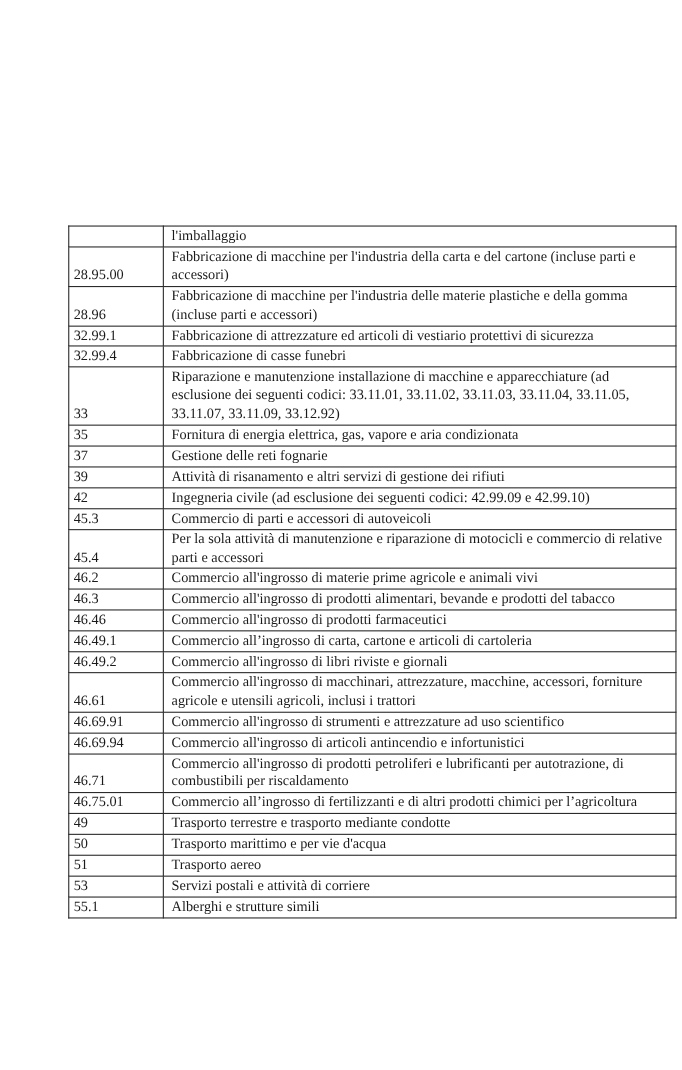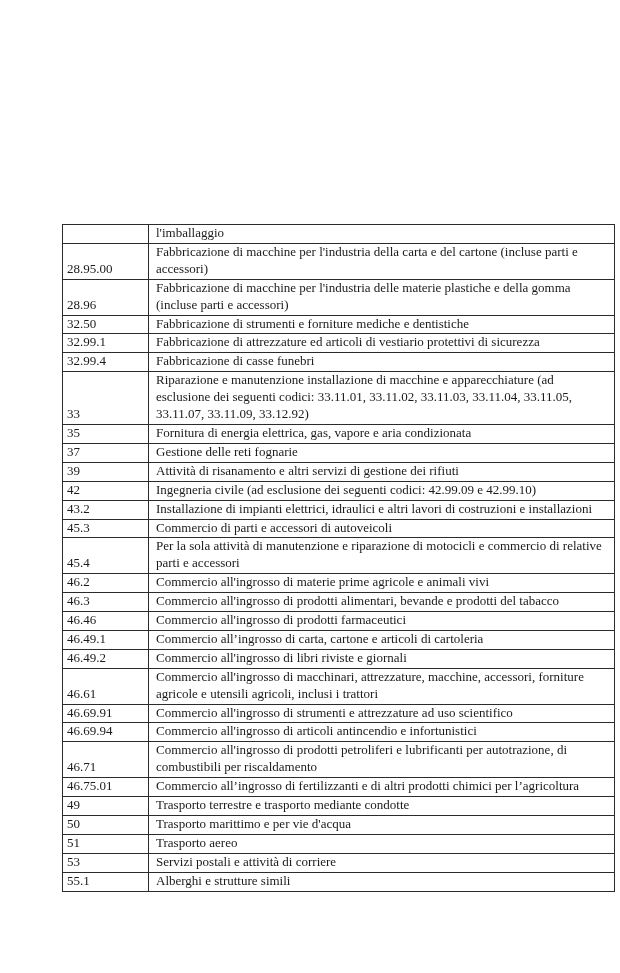--- a/index.html
+++ b/index.html
@@ -12,21 +12,21 @@
     width: 620px;
     height: 973px;
     background: #ffffff;
     overflow: hidden;
     font-family: "Liberation Serif", "DejaVu Serif", serif;
     color: #1a1a1a;
   }
   .codes-table {
     position: absolute;
     left: 62px;
-    top: 224px;
+    top: 205px;
     width: 553px;
     border-collapse: collapse;
     table-layout: fixed;
     font-size: 13px;
     line-height: 16.9px;
   }
   .codes-table td {
     border: 1px solid #2b2b2b;
     padding: 0;
     overflow: hidden;
@@ -56,24 +56,20 @@
   <tr>
     <td class="code">28.95.00</td>
     <td class="desc">Fabbricazione di macchine per l'industria della carta e del cartone (incluse parti e accessori)</td>
   </tr>
 
   <tr>
     <td class="code">28.96</td>
     <td class="desc">Fabbricazione di macchine per l'industria delle materie plastiche e della gomma (incluse parti e accessori)</td>
   </tr>
 
-  <tr>
-    <td class="code">32.50</td>
-    <td class="desc">Fabbricazione di strumenti e forniture mediche e dentistiche</td>
-  </tr>
 
   <tr>
     <td class="code">32.99.1</td>
     <td class="desc">Fabbricazione di attrezzature ed articoli di vestiario protettivi di sicurezza</td>
   </tr>
 
   <tr>
     <td class="code">32.99.4</td>
     <td class="desc">Fabbricazione di casse funebri</td>
   </tr>
@@ -98,24 +94,20 @@
   <tr>
     <td class="code">39</td>
     <td class="desc">Attività di risanamento e altri servizi di gestione dei rifiuti</td>
   </tr>
 
   <tr>
     <td class="code">42</td>
     <td class="desc">Ingegneria civile (ad esclusione dei seguenti codici: 42.99.09 e 42.99.10)</td>
   </tr>
 
-  <tr>
-    <td class="code">43.2</td>
-    <td class="desc">Installazione di impianti elettrici, idraulici e altri lavori di costruzioni e installazioni</td>
-  </tr>
 
 
   <tr>
     <td class="code">45.3</td>
     <td class="desc">Commercio di parti e accessori di autoveicoli</td>
   </tr>
 
   <tr>
     <td class="code">45.4</td>
     <td class="desc">Per la sola attività di manutenzione e riparazione di motocicli e commercio di relative parti e accessori</td>

